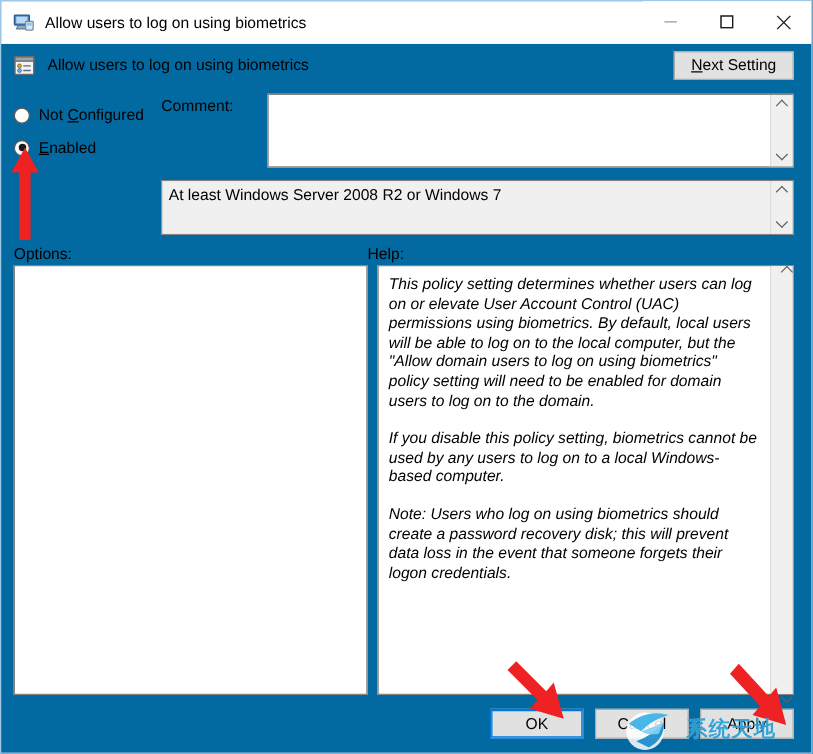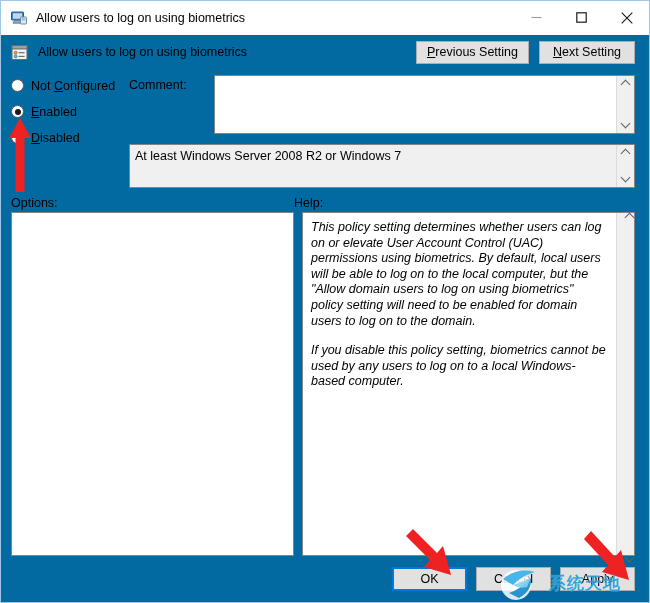--- a/index.html
+++ b/index.html
@@ -50,21 +50,21 @@
     background:#e1e1e1;border:1px solid #adadad;
     font-family:inherit;font-size:12.5px;color:#000;
     margin-left:10px;cursor:default;
   }
   .hdr-btn u{text-decoration:underline;}
   
   .midsection{
     flex:0 0 auto;display:flex;padding:6px 14px 0 10px;box-sizing:border-box;
   }
   .states{width:118px;flex:0 0 118px;padding-top:4px;}
-  .state-row{display:flex;align-items:flex-start;height:26px;}
+  .state-row{display:flex;align-items:center;height:26px;}
   .radio{
     width:13px;height:13px;border-radius:50%;
     border:1px solid #5a5a5a;background:#fff;
     box-sizing:border-box;flex:0 0 13px;margin-right:7px;
     position:relative;
   }
   .radio.checked::after{
     content:"";position:absolute;left:2.5px;top:2.5px;
     width:6px;height:6px;border-radius:50%;background:#1b1b1b;
   }
@@ -204,38 +204,33 @@
       <svg width="18" height="17" viewBox="0 0 18 17">
         <rect x="1" y="1.5" width="15" height="14" rx="1" fill="#f3f3f3" stroke="#6b6b6b" stroke-width="1.1"></rect>
         <rect x="1" y="1.5" width="15" height="3.4" fill="#9aa4ad" stroke="#6b6b6b" stroke-width="1.1"></rect>
         <circle cx="4.6" cy="8.7" r="1.5" fill="#e8a33d" stroke="#8a6216" stroke-width="0.7"></circle>
         <line x1="7.6" y1="8.7" x2="13.6" y2="8.7" stroke="#5f6a73" stroke-width="1.1"></line>
         <circle cx="4.6" cy="12.4" r="1.5" fill="#6fb6e8" stroke="#2e6d9e" stroke-width="0.7"></circle>
         <line x1="7.6" y1="12.4" x2="13.6" y2="12.4" stroke="#5f6a73" stroke-width="1.1"></line>
       </svg>
     </div>
     <div class="policy-name">Allow users to log on using biometrics</div>
-    <button class="hdr-btn"><u>P</u>revious Setting</button>
     <button class="hdr-btn"><u>N</u>ext Setting</button>
   </div>
 
   <div class="midsection">
 
     <div class="states">
       <div class="state-row">
         <span class="radio"></span>
         <span class="state-label">Not <u>C</u>onfigured</span>
       </div>
       <div class="state-row">
         <span class="radio checked"></span>
         <span class="state-label"><u>E</u>nabled</span>
-      </div>
-      <div class="state-row">
-        <span class="radio"></span>
-        <span class="state-label"><u>D</u>isabled</span>
       </div>
     </div>
 
     <div class="fields">
       <div class="field-row">
         <div class="field-label">Comment:</div>
         <div class="txtbox comment-box">
           <div class="inner"></div>
           <div class="vsb">
             <div class="arrow">
@@ -271,20 +266,21 @@
     <div class="help-label">Help:</div>
   </div>
 
   <div class="panels">
     <div class="options-panel"></div>
     <div class="panel-gap"></div>
     <div class="help-panel">
       <div class="help-text">
         <p>This policy setting determines whether users can log on or elevate User Account Control (UAC) permissions using biometrics.  By default, local users will be able to log on to the local computer, but the "Allow domain users to log on using biometrics" policy setting will need to be enabled for domain users to log on to the domain.</p>
         <p>If you disable this policy setting, biometrics cannot be used by any users to log on to a local Windows-based computer.</p>
+        <p>Note: Users who log on using biometrics should create a password recovery disk; this will prevent data loss in the event that someone forgets their logon credentials.</p>
       </div>
       <div class="help-sb">
         <div class="arrow"><span class="chev"></span></div>
         <div class="arrow"><span class="chev down"></span></div>
       </div>
     </div>
   </div>
 
   <div class="footer">
     <button class="foot-btn default">OK</button>

